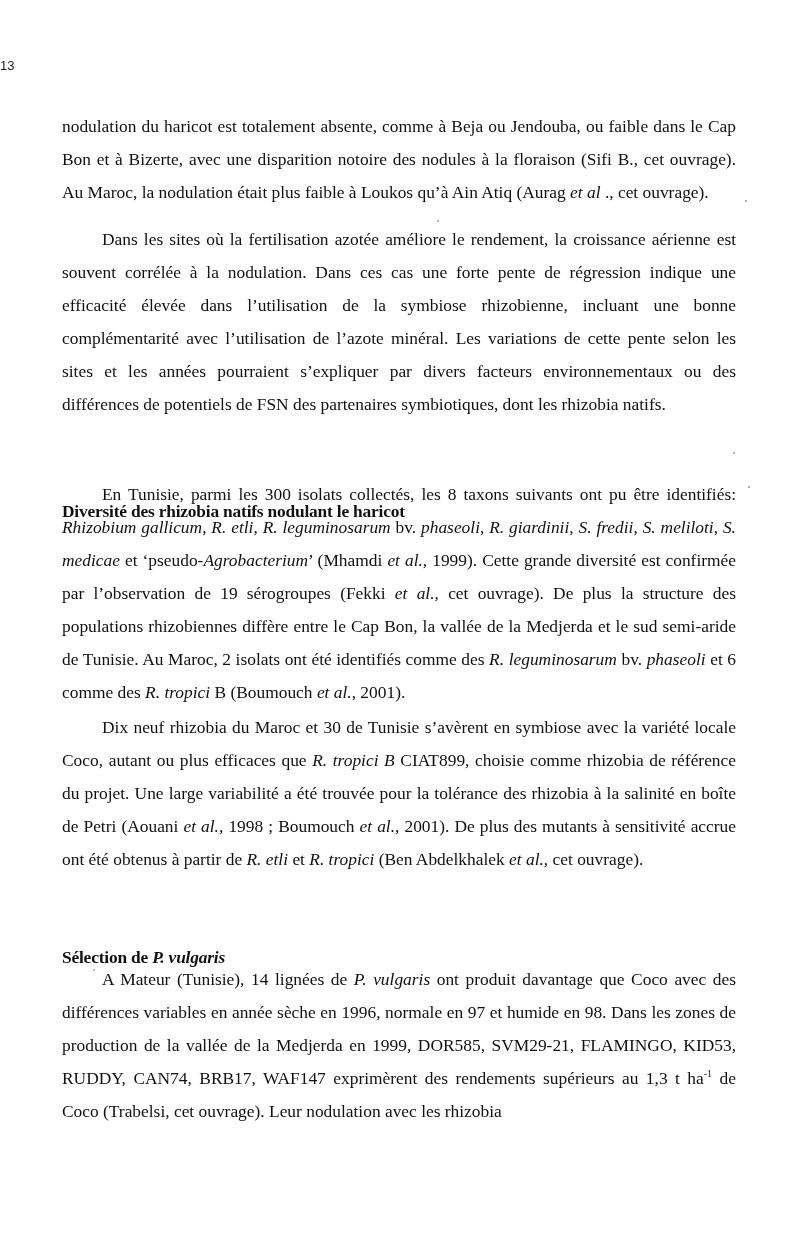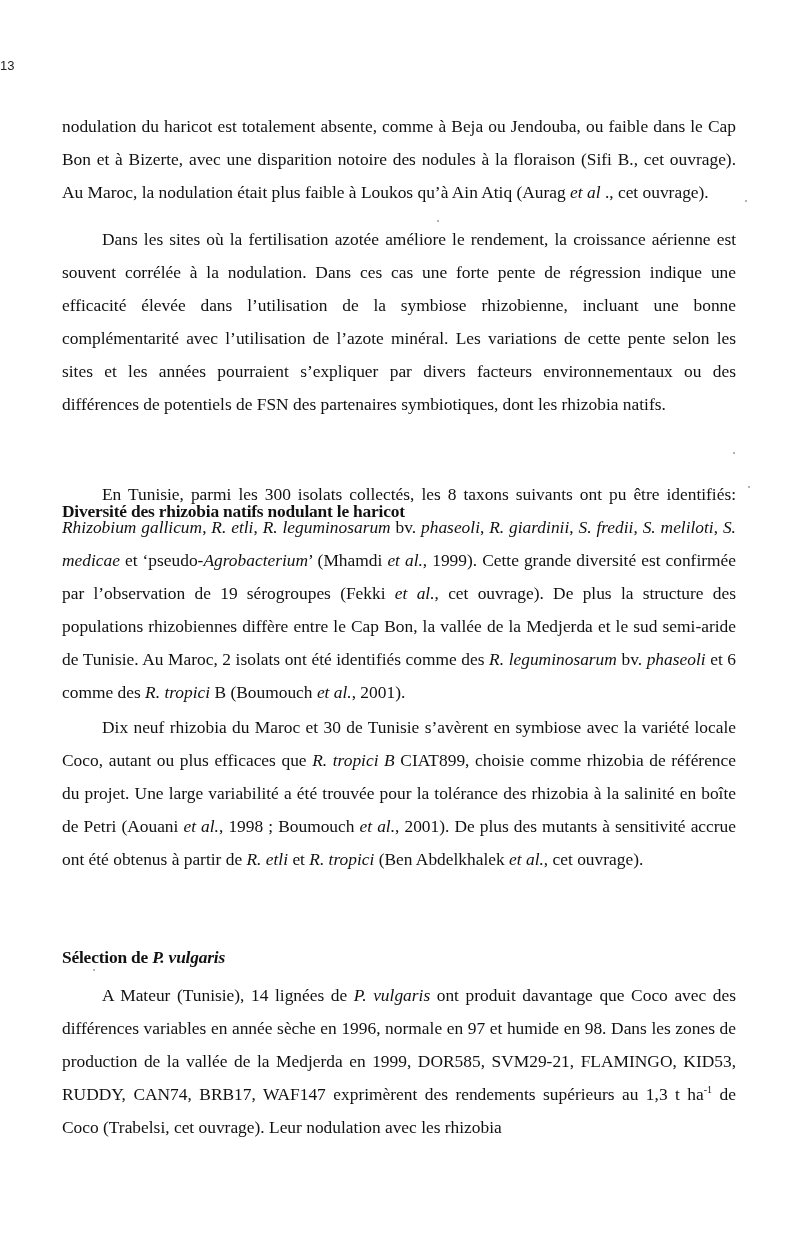--- a/index.html
+++ b/index.html
@@ -67,21 +67,21 @@
   <p class="para indent" style="margin-top:14px;"><span>Dans les sites où la fertilisation azotée améliore le rendement, la croissance aérienne est souvent corrélée à la nodulation. Dans ces cas une forte pente de régression indique une efficacité élevée dans l’utilisation de la symbiose rhizobienne, incluant une bonne complémentarité avec l’utilisation de l’azote minéral. Les variations de cette pente selon les sites et les années pourraient s’expliquer par divers facteurs environnementaux ou des différences de potentiels de FSN des partenaires symbiotiques, dont les rhizobia natifs.</span></p>
 </div>
 
 <div class="heading" style="top:453px;margin-top:48px;"><span>Diversité des rhizobia natifs nodulant le haricot</span></div>
 <div class="body-text" style="top:478px;">
   <p class="para indent"><span>En Tunisie, parmi les 300 isolats collectés, les 8 taxons suivants ont pu être identifiés: </span><em>Rhizobium gallicum</em><span>, </span><em>R. etli</em><span>, </span><em>R. leguminosarum</em><span> bv. </span><em>phaseoli</em><span>, </span><em>R. giardinii</em><span>, </span><em>S. fredii</em><span>, </span><em>S. meliloti</em><span>, </span><em>S. medicae</em><span>  et ‘pseudo-</span><em>Agrobacterium</em><span>’ (Mhamdi </span><em>et al.</em><span>, 1999). Cette grande diversité est confirmée par l’observation de 19 sérogroupes (Fekki </span><em>et al.</em><span>, cet ouvrage). De plus la structure des populations rhizobiennes diffère entre le Cap Bon, la vallée de la Medjerda et le sud semi-aride de Tunisie. Au Maroc, 2 isolats ont été identifiés comme des </span><em>R. leguminosarum</em><span> bv. </span><em>phaseoli</em><span> et 6 comme des </span><em>R. tropici</em><span> B (Boumouch </span><em>et al.</em><span>, 2001).</span></p>
   <p class="para indent" style="margin-top:2px;"><span>Dix neuf rhizobia du Maroc et 30 de Tunisie s’avèrent en symbiose avec la variété locale Coco, autant ou plus efficaces que </span><em>R. tropici B</em><span> CIAT899, choisie comme rhizobia de référence du projet. Une large variabilité a été trouvée pour la tolérance des rhizobia à la salinité en boîte de Petri (Aouani </span><em>et al.</em><span>, 1998 ; Boumouch </span><em>et al.</em><span>, 2001). De plus des mutants à sensitivité accrue ont été obtenus à partir de </span><em>R. etli</em><span> et </span><em>R. tropici</em><span> (Ben Abdelkhalek </span><em>et al.</em><span>, cet ouvrage).</span></p>
 </div>
 
 <div class="heading" style="top:947px;"><span>Sélection de </span><em>P. vulgaris</em></div>
-<div class="body-text" style="top:963px;margin-top:16px;">
+<div class="body-text" style="top:963px;">
   <p class="para indent"><span>A Mateur (Tunisie), 14 lignées de </span><em>P. vulgaris</em><span> ont produit davantage que Coco avec des différences variables en année sèche en 1996, normale en 97 et humide en 98. Dans les zones de production de la vallée de la Medjerda en 1999, DOR585, SVM29-21, FLAMINGO, KID53, RUDDY, CAN74, BRB17, WAF147 exprimèrent des rendements supérieurs au 1,3 t ha</span><sup>-1</sup><span> de Coco (Trabelsi, cet ouvrage). Leur nodulation avec les rhizobia</span></p>
 </div>
 
 <span class="speck" style="left:745px;top:200px;"></span>
 <span class="speck" style="left:437px;top:220px;"></span>
 <span class="speck" style="left:733px;top:452px;"></span>
 <span class="speck" style="left:748px;top:486px;"></span>
 <span class="speck" style="left:93px;top:969px;"></span>
 
 </body></html>

